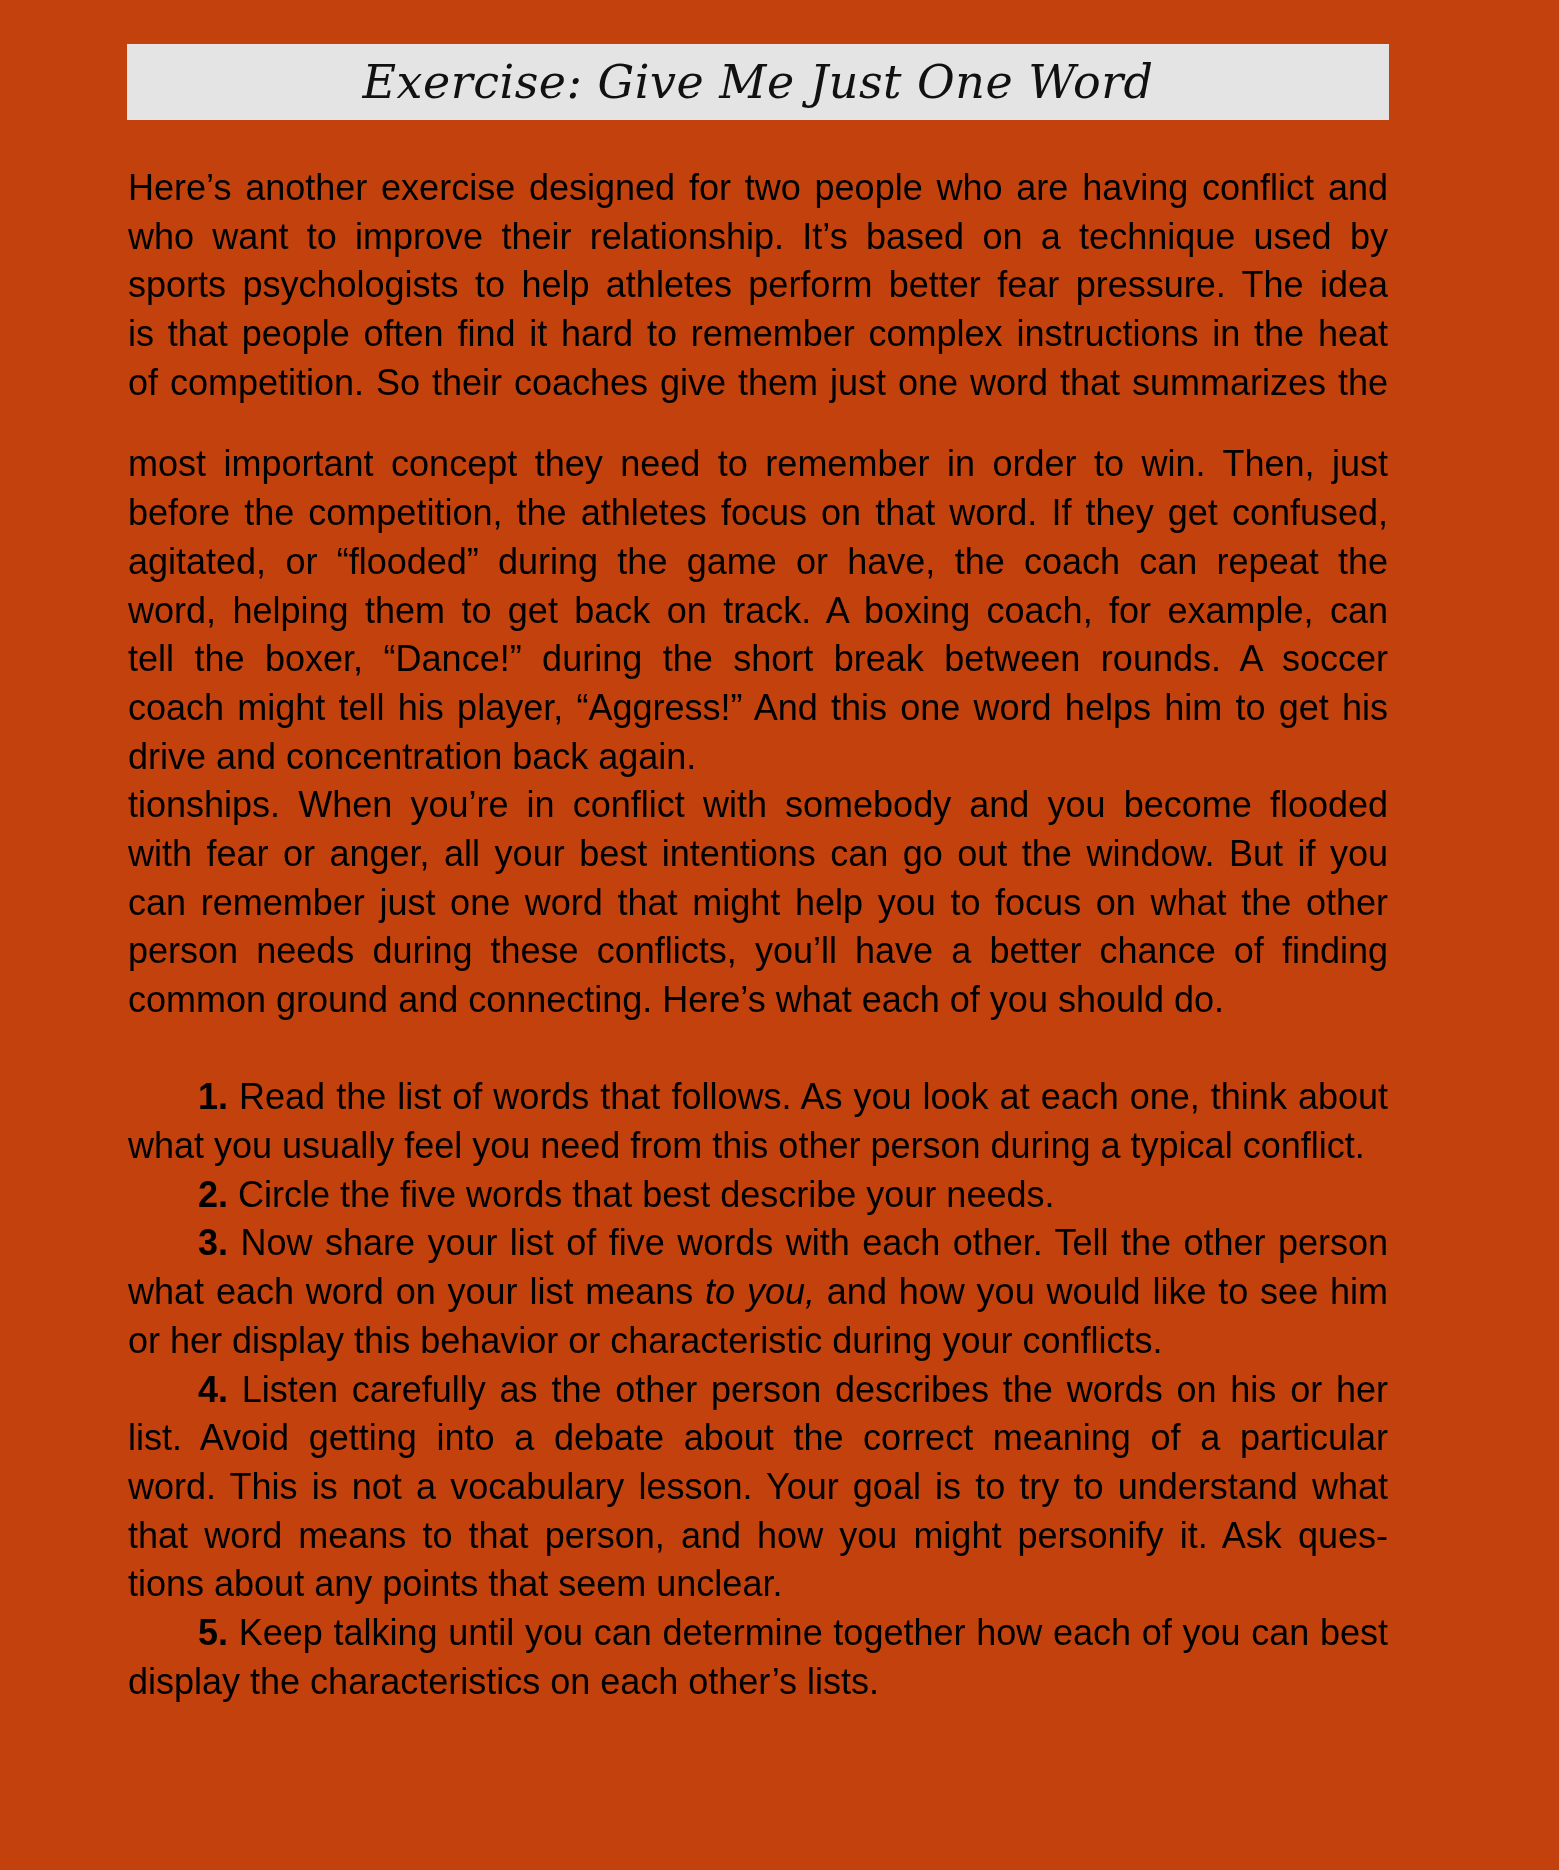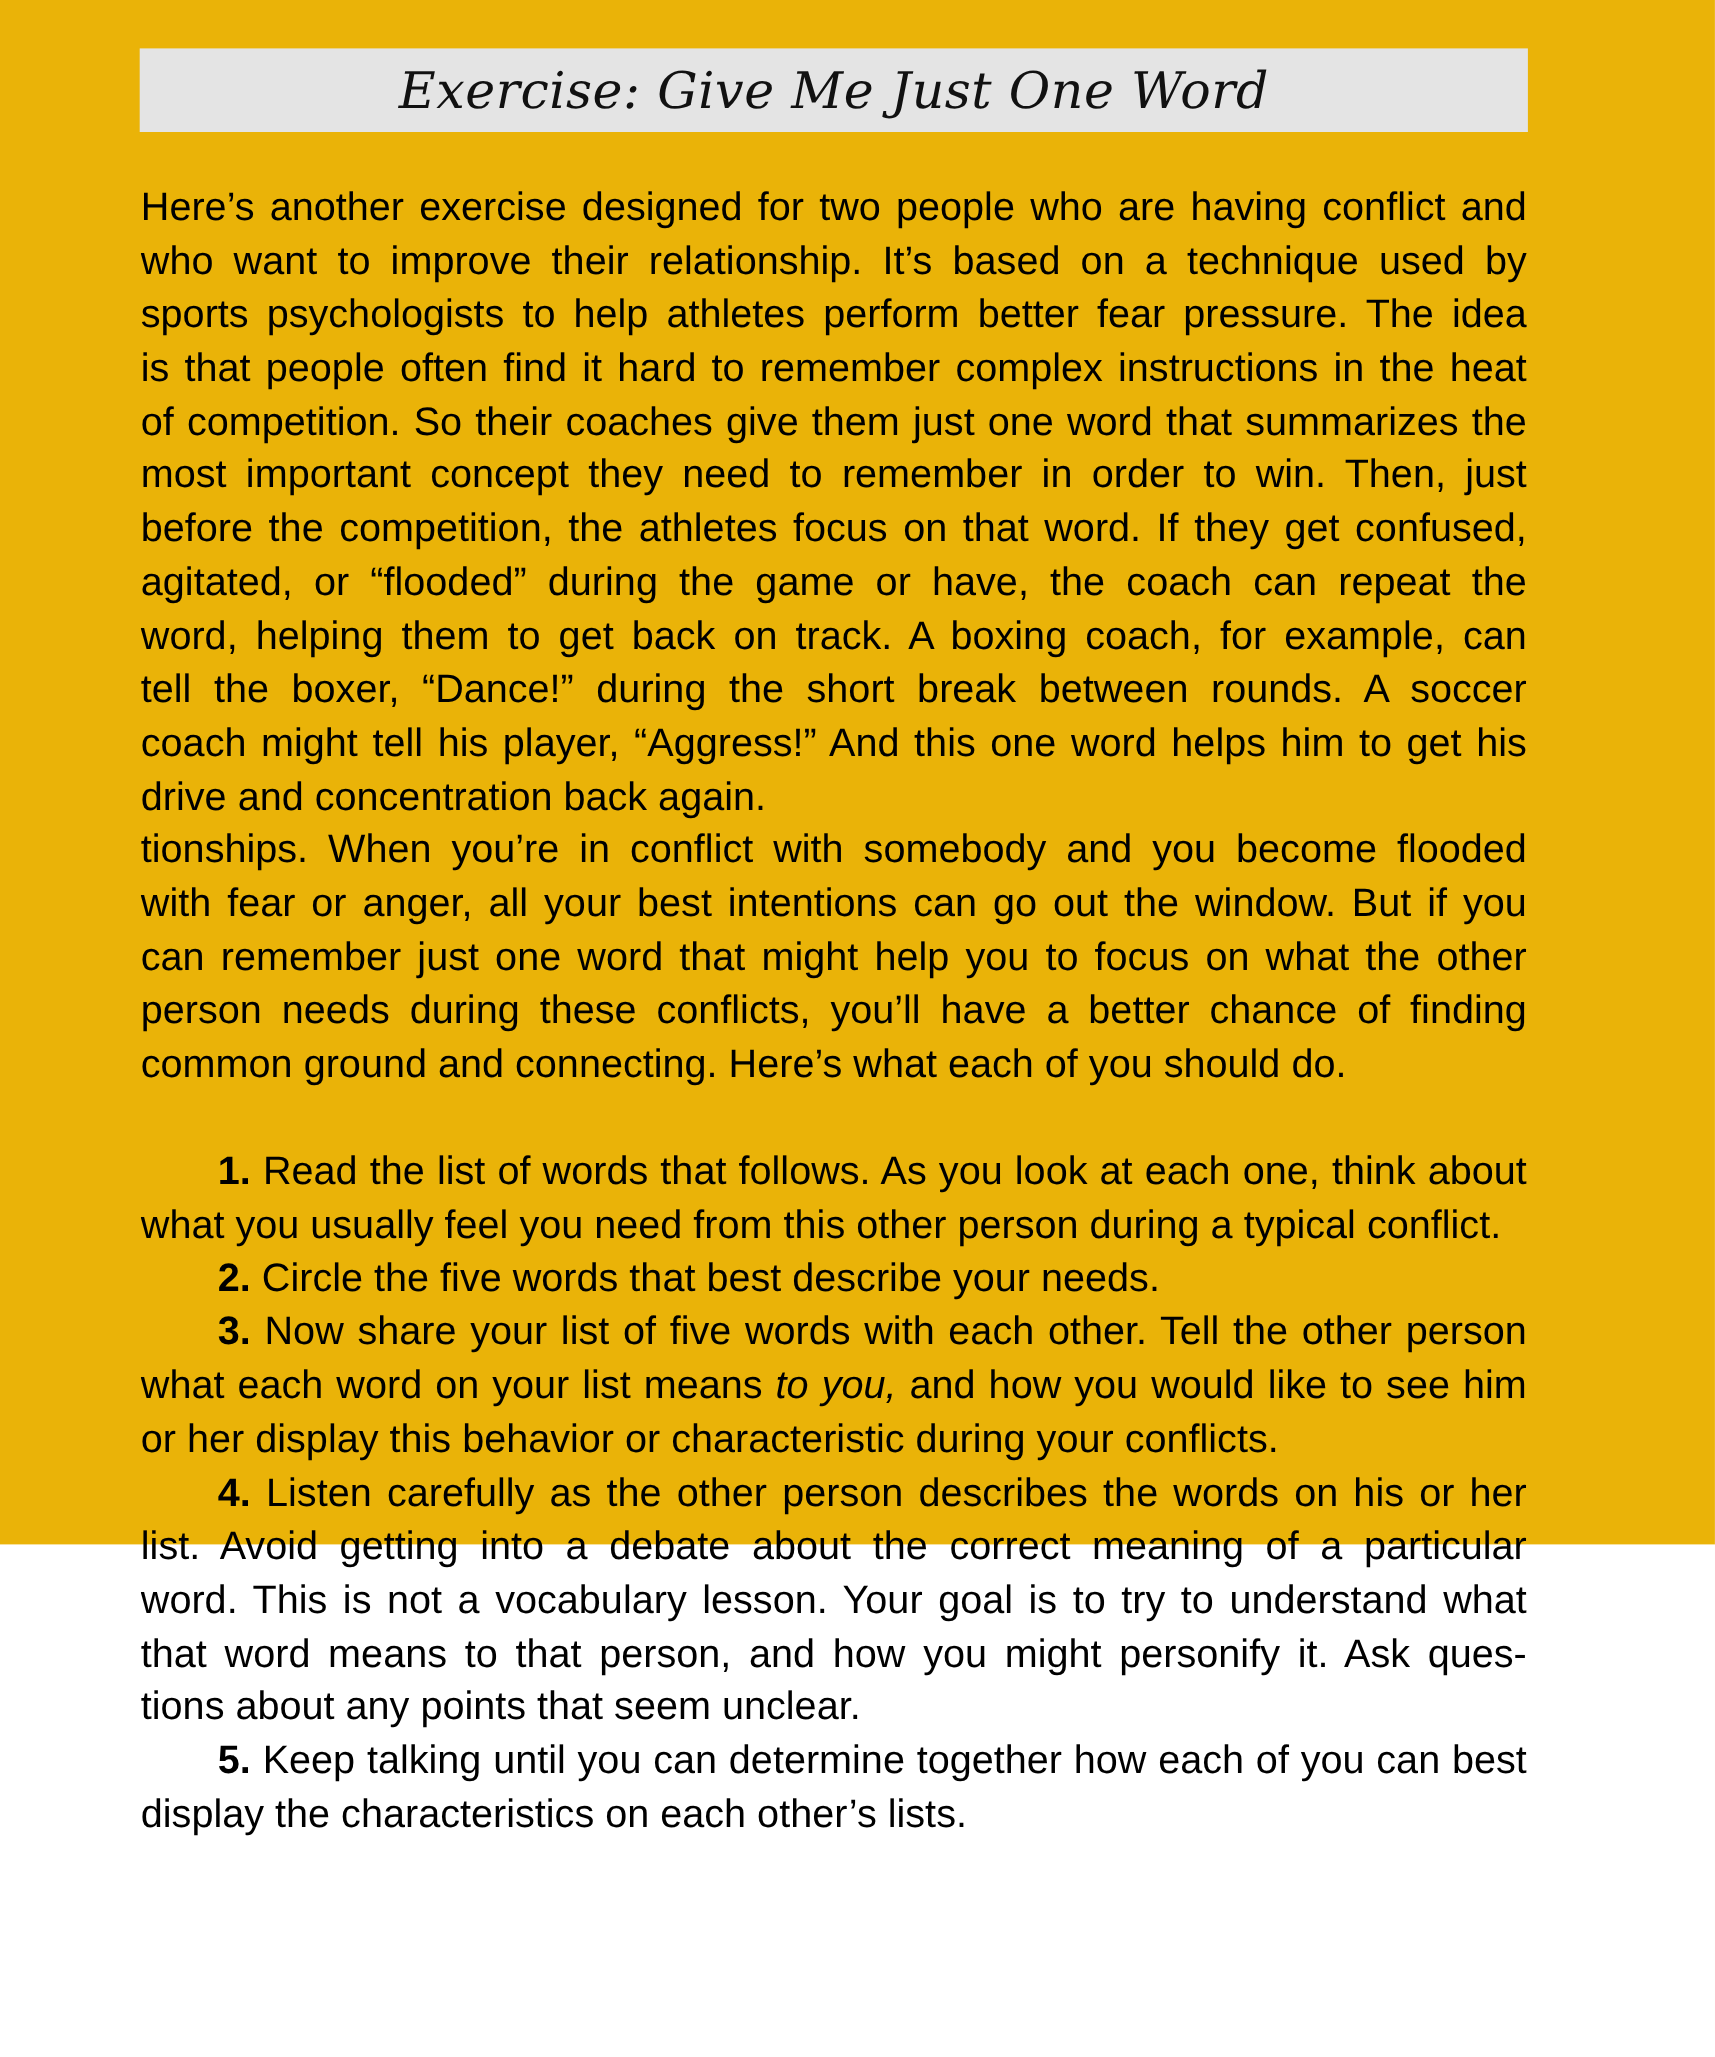--- a/index.html
+++ b/index.html
@@ -1,17 +1,17 @@
 <!DOCTYPE html>
 <html><head>
 <meta charset="utf-8">
 <style>
   html, body { margin: 0; padding: 0; background: #ffffff; }
   body { width: 1559px; height: 1870px; position: relative; overflow: hidden; }
-  .page { position: absolute; left: 0; top: 0; width: 1559px; height: 1404px; background: #eab308; }
+  .page { position: absolute; left: 0; top: 0; width: 1559px; height: 1870px; background: #c2410c; }
   .title-band {
     position: absolute; left: 127px; top: 44px; width: 1262px; height: 76px;
     background: #e4e4e4;
     display: flex; align-items: center; justify-content: center;
   }
   .title-text {
     font-family: "DejaVu Serif", serif;
     font-style: italic;
     font-size: 46px;
     color: #111;
@@ -46,21 +46,21 @@
   </div>
 
   <div class="body-text">
 
     <div>
       <div class="line" style="white-space: normal; overflow: hidden;">Here’s another exercise designed for two people who are having conflict and</div>
       <div class="line" style="white-space: normal; overflow: hidden;">who want to improve their relationship. It’s based on a technique used by</div>
       <div class="line" style="white-space: normal; overflow: hidden;">sports psychologists to help athletes perform better fear pressure. The idea</div>
       <div class="line" style="white-space: normal; overflow: hidden;">is that people often find it hard to remember complex instructions in the heat</div>
       <div class="line" style="white-space: normal; overflow: hidden;">of competition. So their coaches give them just one word that summarizes the</div>
-      <div class="line" style="white-space: normal; overflow: hidden;">most important concept they need to remember in order to win. Then, just</div>
+      <div class="line" style="white-space: normal; overflow: hidden; margin-top: 33px;">most important concept they need to remember in order to win. Then, just</div>
       <div class="line" style="white-space: normal; overflow: hidden;">before the competition, the athletes focus on that word. If they get confused,</div>
       <div class="line" style="white-space: normal; overflow: hidden;">agitated, or “flooded” during the game or have, the coach can repeat the</div>
       <div class="line" style="white-space: normal; overflow: hidden;">word, helping them to get back on track. A boxing coach, for example, can</div>
       <div class="line" style="white-space: normal; overflow: hidden;">tell the boxer, “Dance!” during the short break between rounds. A soccer</div>
       <div class="line" style="white-space: normal; overflow: hidden;">coach might tell his player, “Aggress!” And this one word helps him to get his</div>
       <div class="line last" style="white-space: normal; overflow: hidden;">drive and concentration back again.</div>
     </div>
 
     <div>
       <div class="line" style="white-space: normal; overflow: hidden;">tionships. When you’re in conflict with somebody and you become flooded</div>

